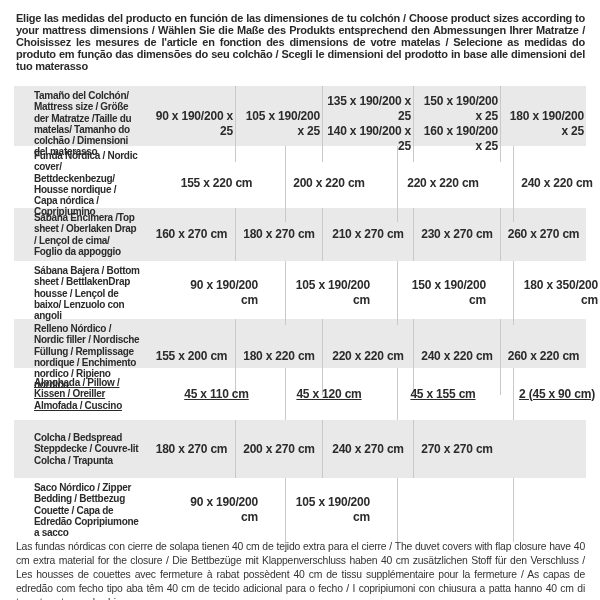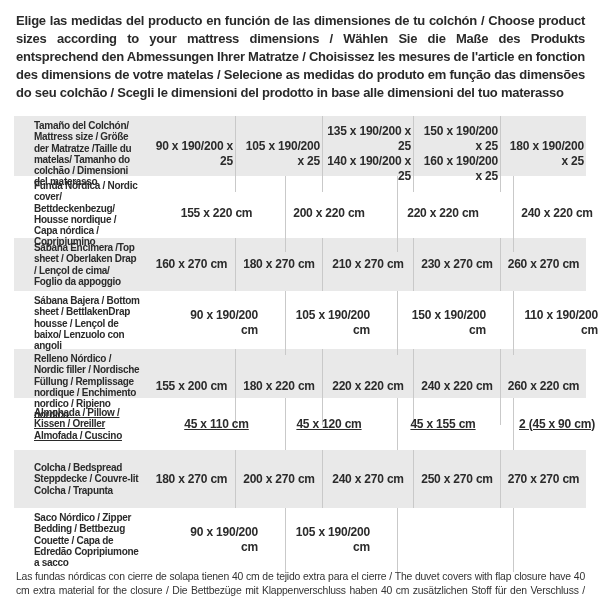--- a/index.html
+++ b/index.html
@@ -7,23 +7,23 @@
     width: 600px; height: 600px;
     background: #ffffff;
     font-family: "Liberation Sans", sans-serif;
     color: #2a2a2a;
     overflow: hidden;
   }
   .page { width: 600px; height: 600px; position: relative; }
 
   .intro {
     margin: 12px 15px 0 16px;
-    font-size: 13px;
+    font-size: 11px;
     font-weight: 700;
-    line-height: 18px;
+    line-height: 12px;
     letter-spacing: -0.25px;
     text-align: justify;
     color: #2a2a2a;
   }
 
   .size-table { margin: 14px 14px 0 14px; width: 572px; }
 
   .row {
     display: grid;
     grid-template-columns: 134px 87px 87px 91px 87px 86px;
@@ -113,21 +113,21 @@
       <div class="cell">210 x 270 cm</div>
       <div class="cell">230 x 270 cm</div>
       <div class="cell">260 x 270 cm</div>
     </div>
 
     <div class="row white r3">
       <div class="cell label">Sábana Bajera / Bottom sheet / BettlakenDrap housse / Lençol de baixo/ Lenzuolo con angoli</div>
       <div class="cell">90 x 190/200 cm</div>
       <div class="cell">105 x 190/200 cm</div>
       <div class="cell">150 x 190/200 cm</div>
-      <div class="cell">110 x 190/200 cm</div>
+      <div class="cell">180 x 350/200 cm</div>
     </div>
 
     <div class="row gray r4">
       <div class="cell label">Relleno Nórdico / Nordic filler / Nordische Füllung / Remplissage nordique / Enchimento nordico / Ripieno nordico</div>
       <div class="cell">155 x 200 cm</div>
       <div class="cell">180 x 220 cm</div>
       <div class="cell">220 x 220 cm</div>
       <div class="cell">240 x 220 cm</div>
       <div class="cell">260 x 220 cm</div>
     </div>
@@ -139,21 +139,20 @@
       <div class="cell">45 x 155 cm</div>
       <div class="cell">2 (45 x 90 cm)</div>
       <div class="cell">2 (45 x 110 cm)</div>
     </div>
 
     <div class="row gray r6">
       <div class="cell label">Colcha / Bedspread Steppdecke / Couvre-lit Colcha / Trapunta</div>
       <div class="cell">180 x 270 cm</div>
       <div class="cell">200 x 270 cm</div>
       <div class="cell">240 x 270 cm</div>
-      <div class="cell">250 x 270 cm</div>
       <div class="cell">270 x 270 cm</div>
     </div>
 
     <div class="row white r7">
       <div class="cell label">Saco Nórdico / Zipper Bedding / Bettbezug Couette / Capa de Edredão Copripiumone a sacco</div>
       <div class="cell">90 x 190/200 cm</div>
       <div class="cell">105 x 190/200 cm</div>
       <div class="cell"></div>
       <div class="cell"></div>
       <div class="cell"></div>

